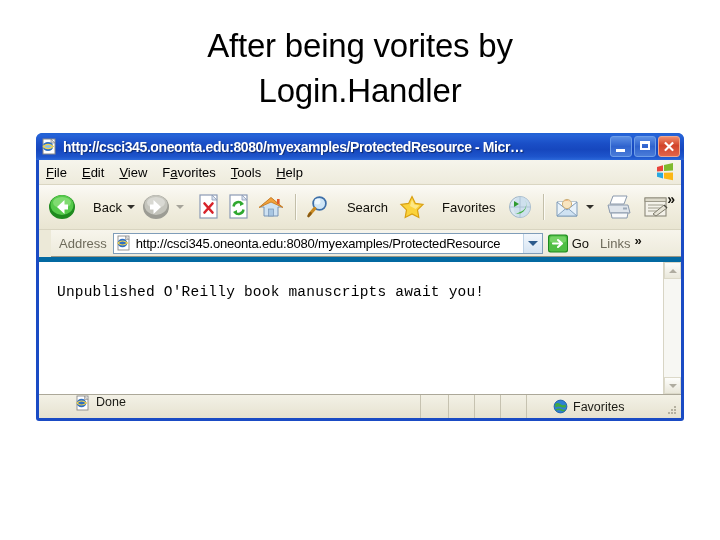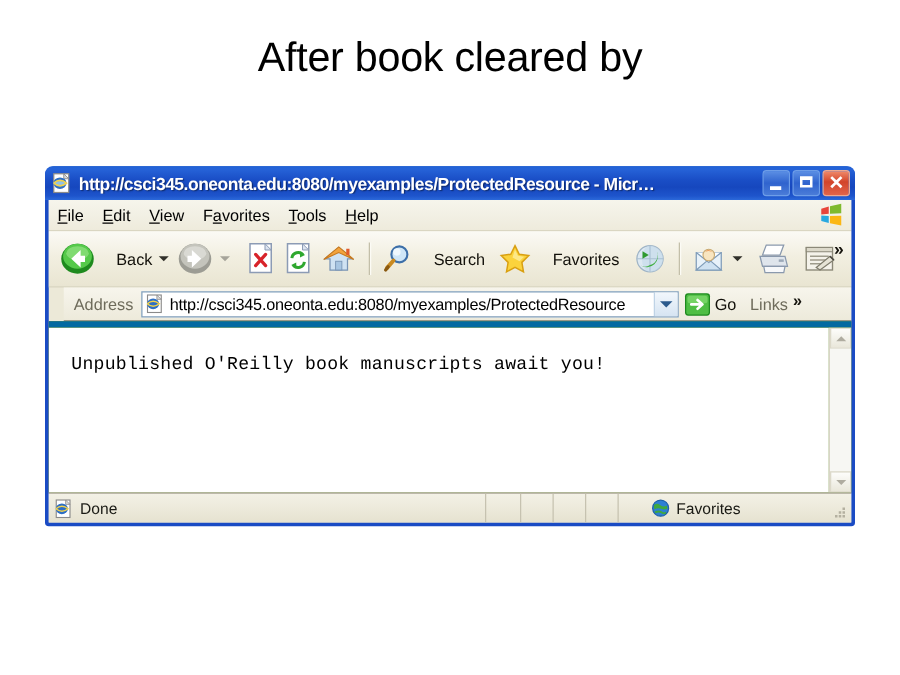--- a/index.html
+++ b/index.html
@@ -284,26 +284,27 @@
   
   .statusbar {
     height: 23px;
     background: linear-gradient(to bottom,#F3F1E6,#E6E2D0);
     border-top: 1px solid #ACA899;
     display: flex;
     align-items: center;
     position: relative;
   }
   .status-left {
-    display: flex; align-items: center;
+    display: flex; align-items: flex-start;
     padding-left: 4px;
     flex: 0 0 350px;
     border-right: 1px solid #C6C2B0;
     height: 100%;
     box-sizing: border-box;
+    margin-left: 32px;
   }
   .status-ie-ico { width: 16px; height: 16px; margin-right: 5px; position: relative; }
   .status-text {
     font-size: 12.5px; color: #1A1A14;
     font-family: "Liberation Sans", sans-serif;
   }
   .status-seg {
     height: 100%;
     border-right: 1px solid #C6C2B0;
     box-sizing: border-box;
@@ -325,21 +326,22 @@
   }
 
   svg { display: block; }
 </style>
 </head>
 <body>
 
 <div id="slide">
 
   <div class="slide-title">
-    <div>After book cleared by</div>
+    <div>After being vorites by</div>
+    <div>Login.Handler</div>
   </div>
 
   <div class="ie-window">
 
     <div class="titlebar">
       <span class="tb-icon">
         <svg width="17" height="17" viewBox="0 0 17 17">
           <rect x="2" y="1" width="12" height="15" fill="#ffffff" stroke="#8A8A8A" stroke-width="1"></rect>
           <path d="M10 1 L14 5 L10 5 Z" fill="#D9D9D9" stroke="#8A8A8A" stroke-width="0.7"></path>
           <ellipse cx="7" cy="8.5" rx="5.2" ry="4.6" fill="#2E6FC4"></ellipse>

